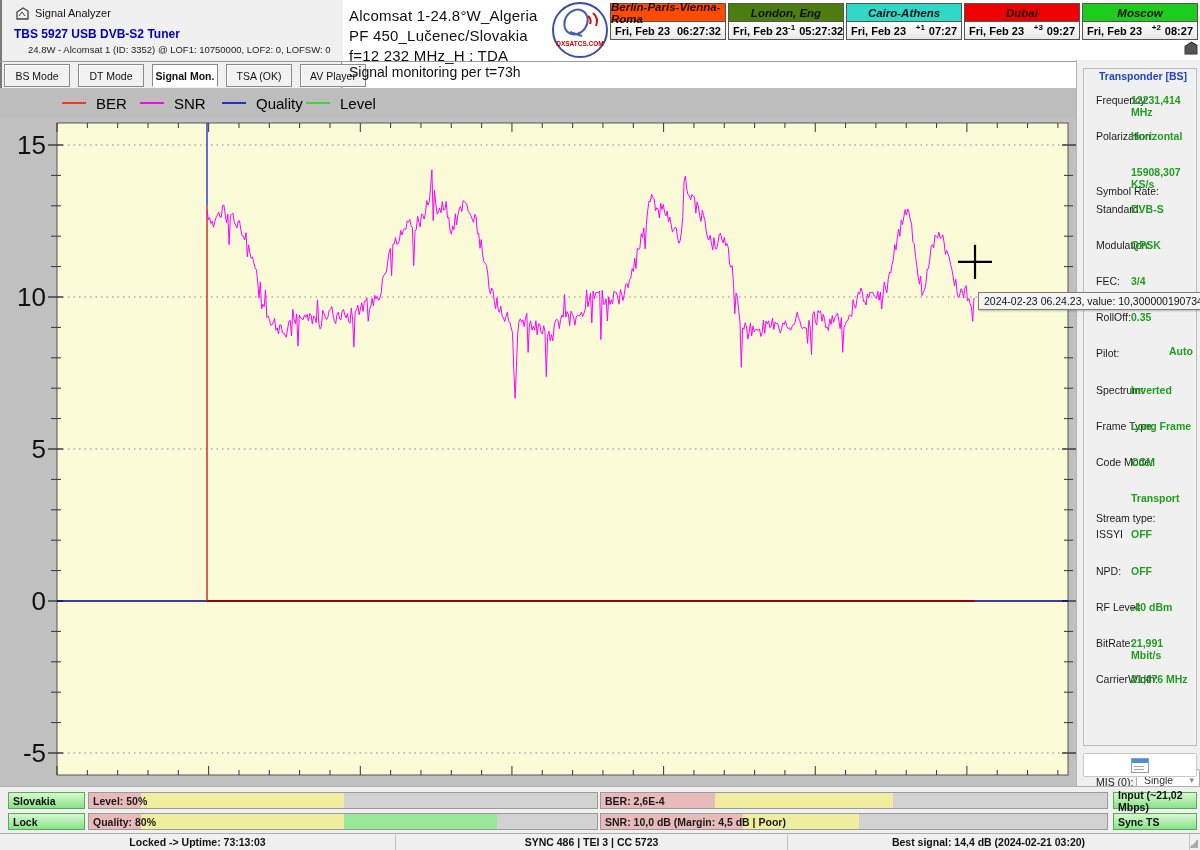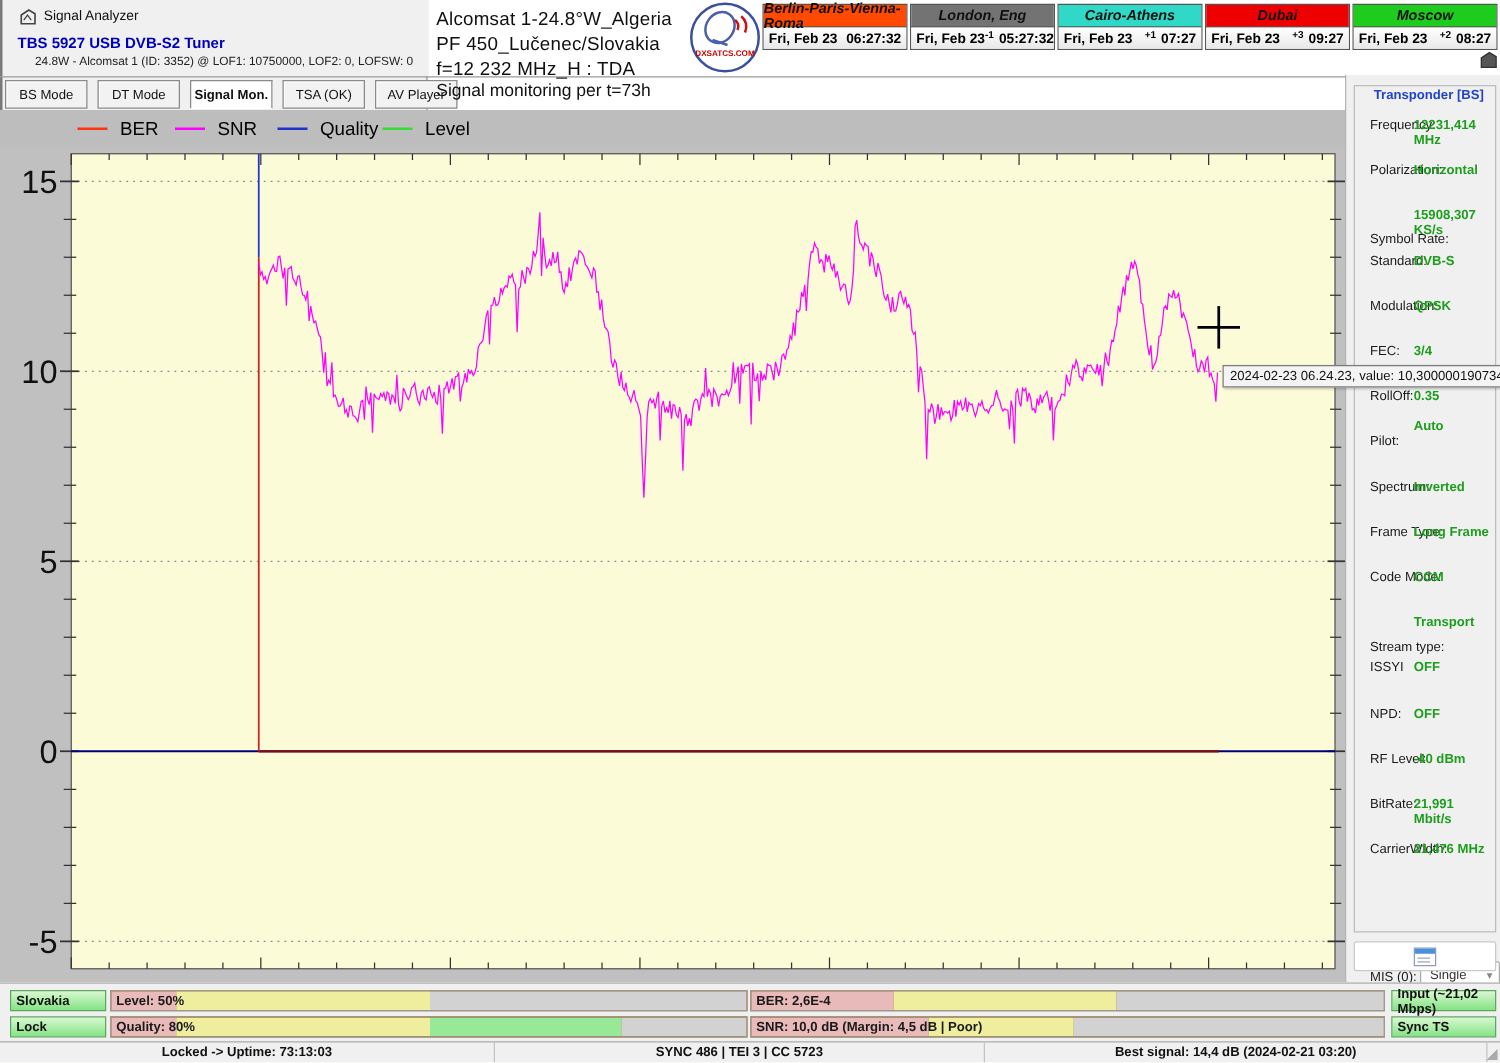--- a/index.html
+++ b/index.html
@@ -102,21 +102,21 @@
   <div id="clocks">
       <div class="clock" style="left: 610px;">
         <div class="clock-city" style="background: rgb(255, 74, 0);">Berlin-Paris-Vienna-Roma</div>
         <div class="clock-time">
           <span class="clock-date">Fri, Feb 23</span>
           <span class="clock-off"></span>
           <span class="clock-hm">06:27:32</span>
         </div>
       </div>
       <div class="clock" style="left: 728px;">
-        <div class="clock-city" style="background: #737373;">London, Eng</div>
+        <div class="clock-city" style="background: #4d7c0f;">London, Eng</div>
         <div class="clock-time">
           <span class="clock-date">Fri, Feb 23</span>
           <span class="clock-off">-1</span>
           <span class="clock-hm">05:27:32</span>
         </div>
       </div>
       <div class="clock" style="left: 846px;">
         <div class="clock-city" style="background: rgb(47, 216, 199);">Cairo-Athens</div>
         <div class="clock-time">
           <span class="clock-date">Fri, Feb 23</span>
@@ -310,21 +310,21 @@
           <div class="tp-value" style="top: 97.4px;">15908,307 KS/s</div>
           <div class="tp-label" style="top: 133.6px;">Standard:</div>
           <div class="tp-value" style="top: 133.6px;">DVB-S</div>
           <div class="tp-label" style="top: 169.8px;">Modulation:</div>
           <div class="tp-value" style="top: 169.8px;">QPSK</div>
           <div class="tp-label" style="top: 206px;">FEC:</div>
           <div class="tp-value" style="top: 206px;">3/4</div>
           <div class="tp-label" style="top: 242.2px;">RollOff:</div>
           <div class="tp-value" style="top: 242.2px;">0.35</div>
           <div class="tp-label" style="top: 278.4px;">Pilot:</div>
-          <div class="tp-value" style="top: 266px;">Auto</div>
+          <div class="tp-value" style="top: 276px; margin-left: 38px;">Auto</div>
           <div class="tp-label" style="top: 314.6px;">Spectrum:</div>
           <div class="tp-value" style="top: 314.6px;">Inverted</div>
           <div class="tp-label" style="top: 350.8px;">Frame Type:</div>
           <div class="tp-value" style="top: 350.8px;">Long Frame</div>
           <div class="tp-label" style="top: 387px;">Code Mode:</div>
           <div class="tp-value" style="top: 387px;">CCM</div>
           <div class="tp-label" style="top: 443px;">Stream type:</div>
           <div class="tp-value" style="top: 423.2px;">Transport</div>
           <div class="tp-label" style="top: 459.4px;">ISSYI</div>
           <div class="tp-value" style="top: 459.4px;">OFF</div>

